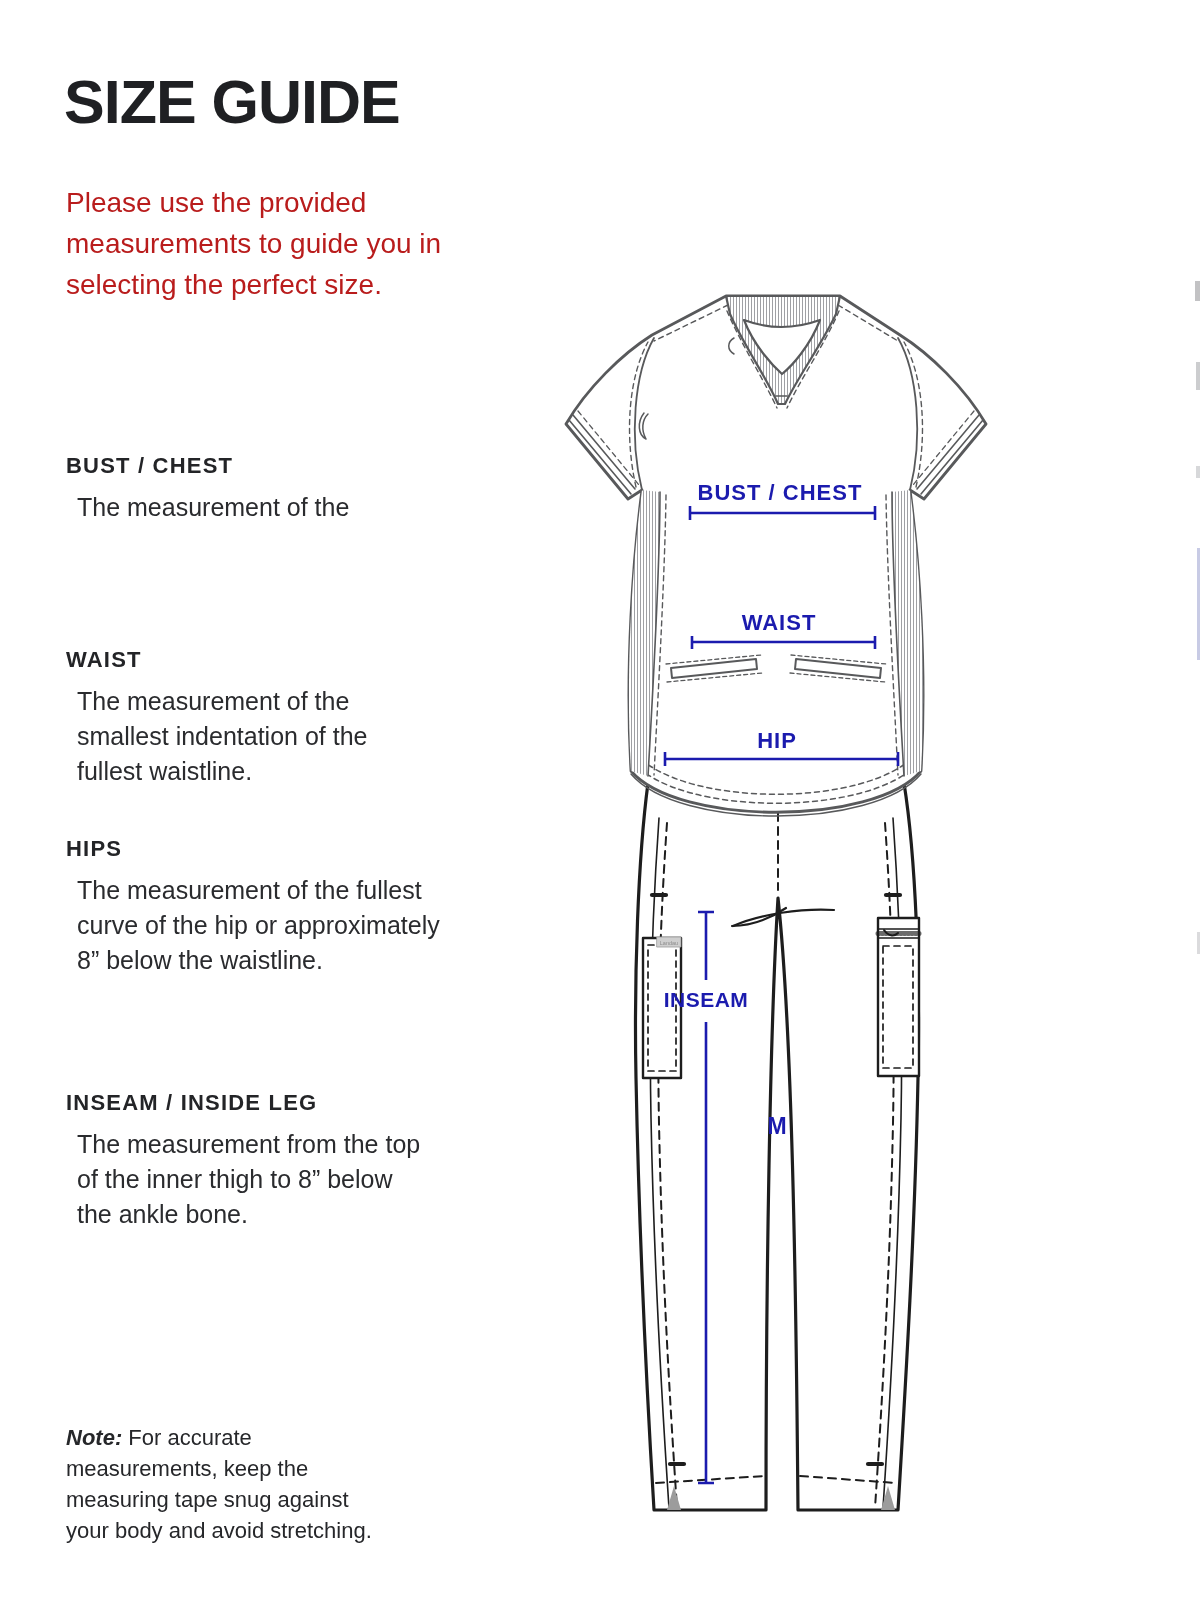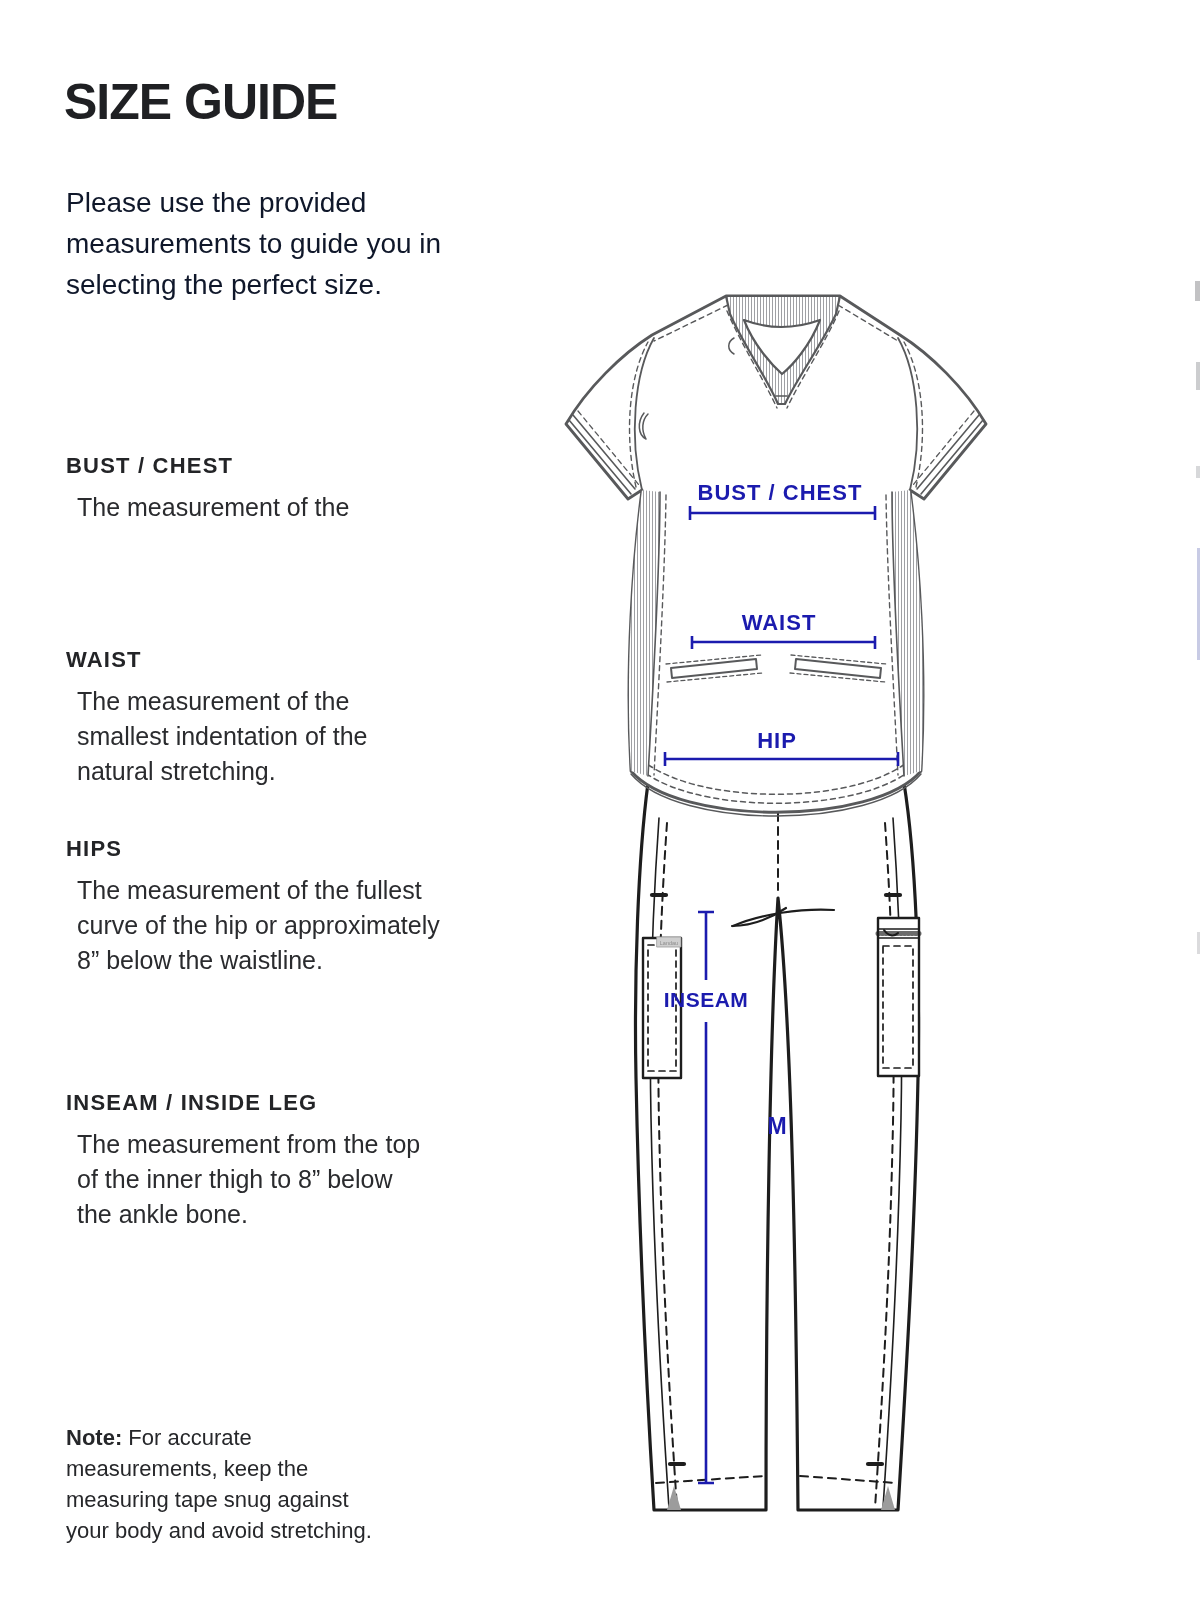--- a/index.html
+++ b/index.html
@@ -2,29 +2,29 @@
 <html><head>
 <meta charset="utf-8">
 <style>
   html,body{margin:0;padding:0;background:#ffffff;}
   .canvas{
     position:relative;width:1200px;height:1600px;background:#ffffff;overflow:hidden;
     font-family:"Liberation Sans","DejaVu Sans",sans-serif;color:#242528;
   }
   .page-title{
     position:absolute;left:64px;top:64px;margin:0;
-    font-size:50px;line-height:76px;font-weight:700;letter-spacing:-1px;color:#1f2023;
+    font-size:61px;line-height:76px;font-weight:700;letter-spacing:-1px;color:#1f2023;
   }
-  .intro{position:absolute;left:66px;top:182px;font-size:28px;line-height:41px;color:#0f172a;}
+  .intro{position:absolute;left:66px;top:182px;font-size:28px;line-height:41px;color:#b91c1c;}
   .msection{position:absolute;left:66px;width:460px;}
   .msection h2{margin:0 0 12px 0;font-size:22px;line-height:24px;font-weight:700;letter-spacing:1.2px;color:#232427;}
   .msection .body{font-size:25px;line-height:35px;color:#2a2b2e;margin-left:11px;}
   .s0{top:454px}.s1{top:648px}.s2{top:837px}.s3{top:1091px}
   .note{position:absolute;left:66px;top:1400px;width:420px;font-size:22px;line-height:31px;color:#26272a;}
-  .note .b{font-weight:700;}
+  .note .b{font-weight:700;font-style:italic;}
   .diagram{position:absolute;left:528px;top:278px;}
   .frag{position:absolute;pointer-events:none;}
 </style>
 </head>
 <body>
 
 <div class="canvas">
 
   <h1 class="page-title">SIZE GUIDE</h1>
 
@@ -39,21 +39,21 @@
     <div class="body">
       <div>The measurement of the</div>
     </div>
   </section>
 
   <section class="msection s1">
     <h2>WAIST</h2>
     <div class="body">
       <div>The measurement of the</div>
       <div>smallest indentation of the</div>
-      <div>natural stretching.</div>
+      <div>fullest waistline.</div>
     </div>
   </section>
 
   <section class="msection s2">
     <h2>HIPS</h2>
     <div class="body">
       <div>The measurement of the fullest</div>
       <div>curve of the hip or approximately</div>
       <div>8” below the waistline.</div>
     </div>

